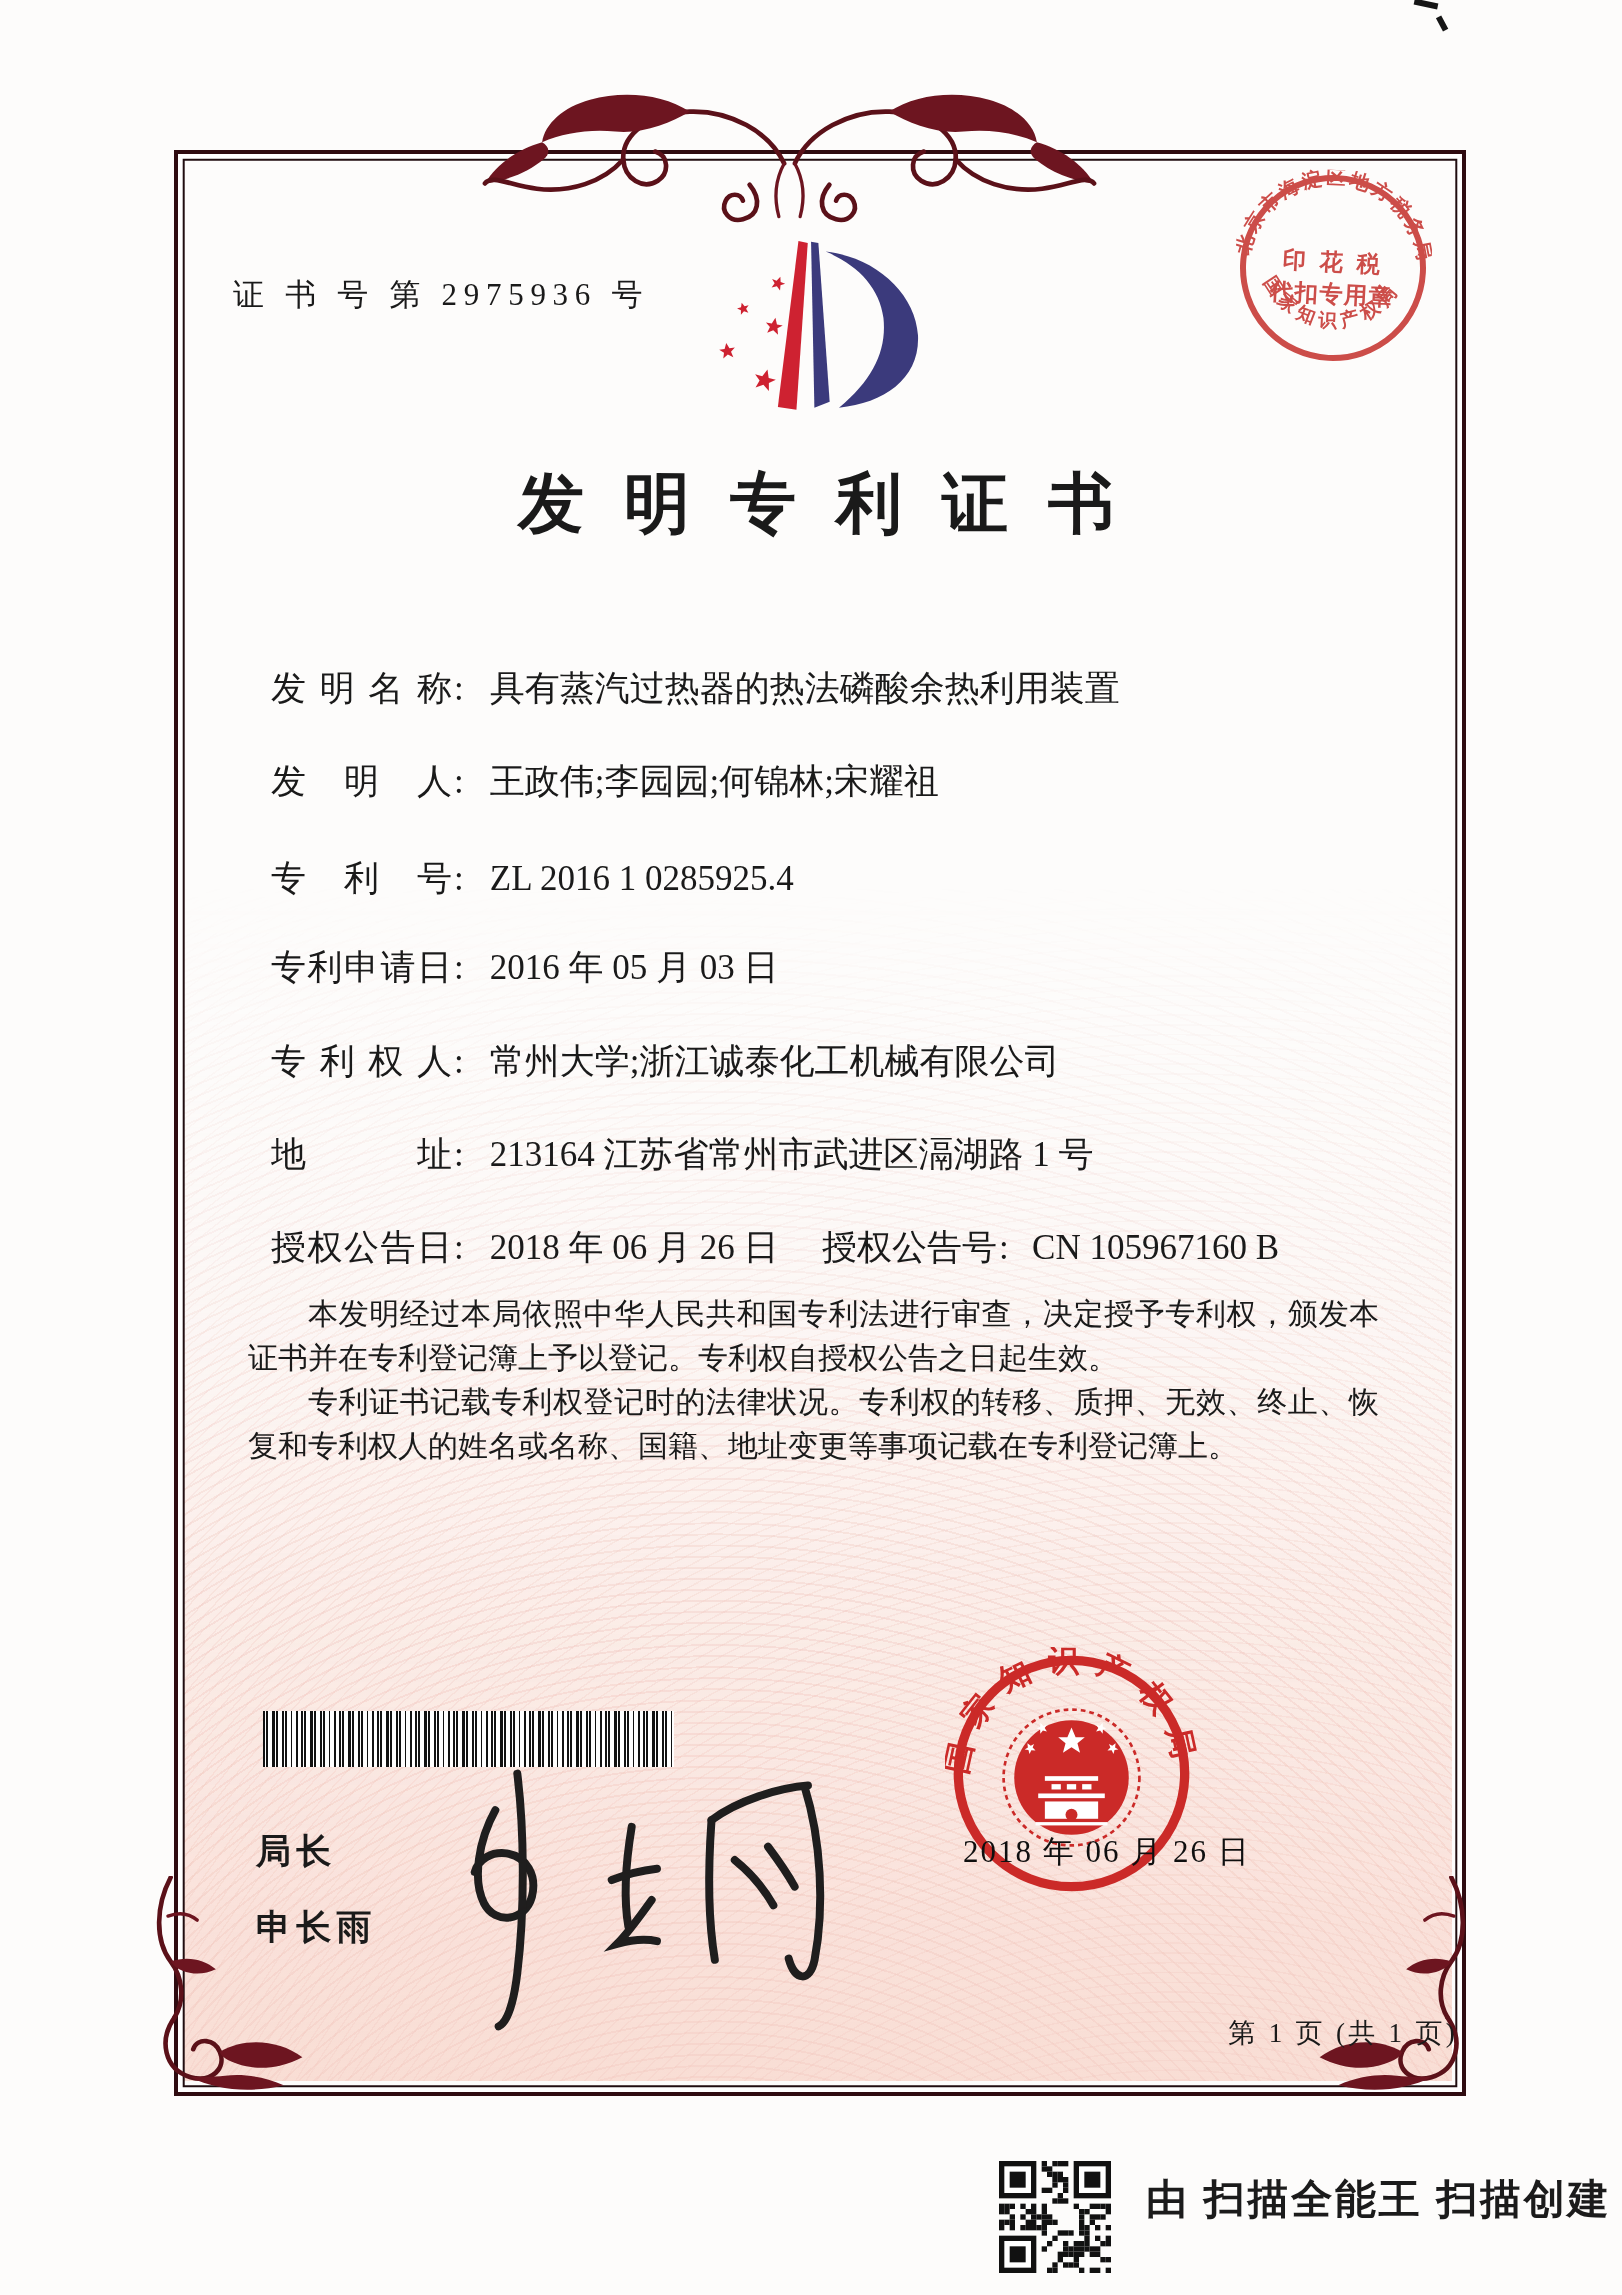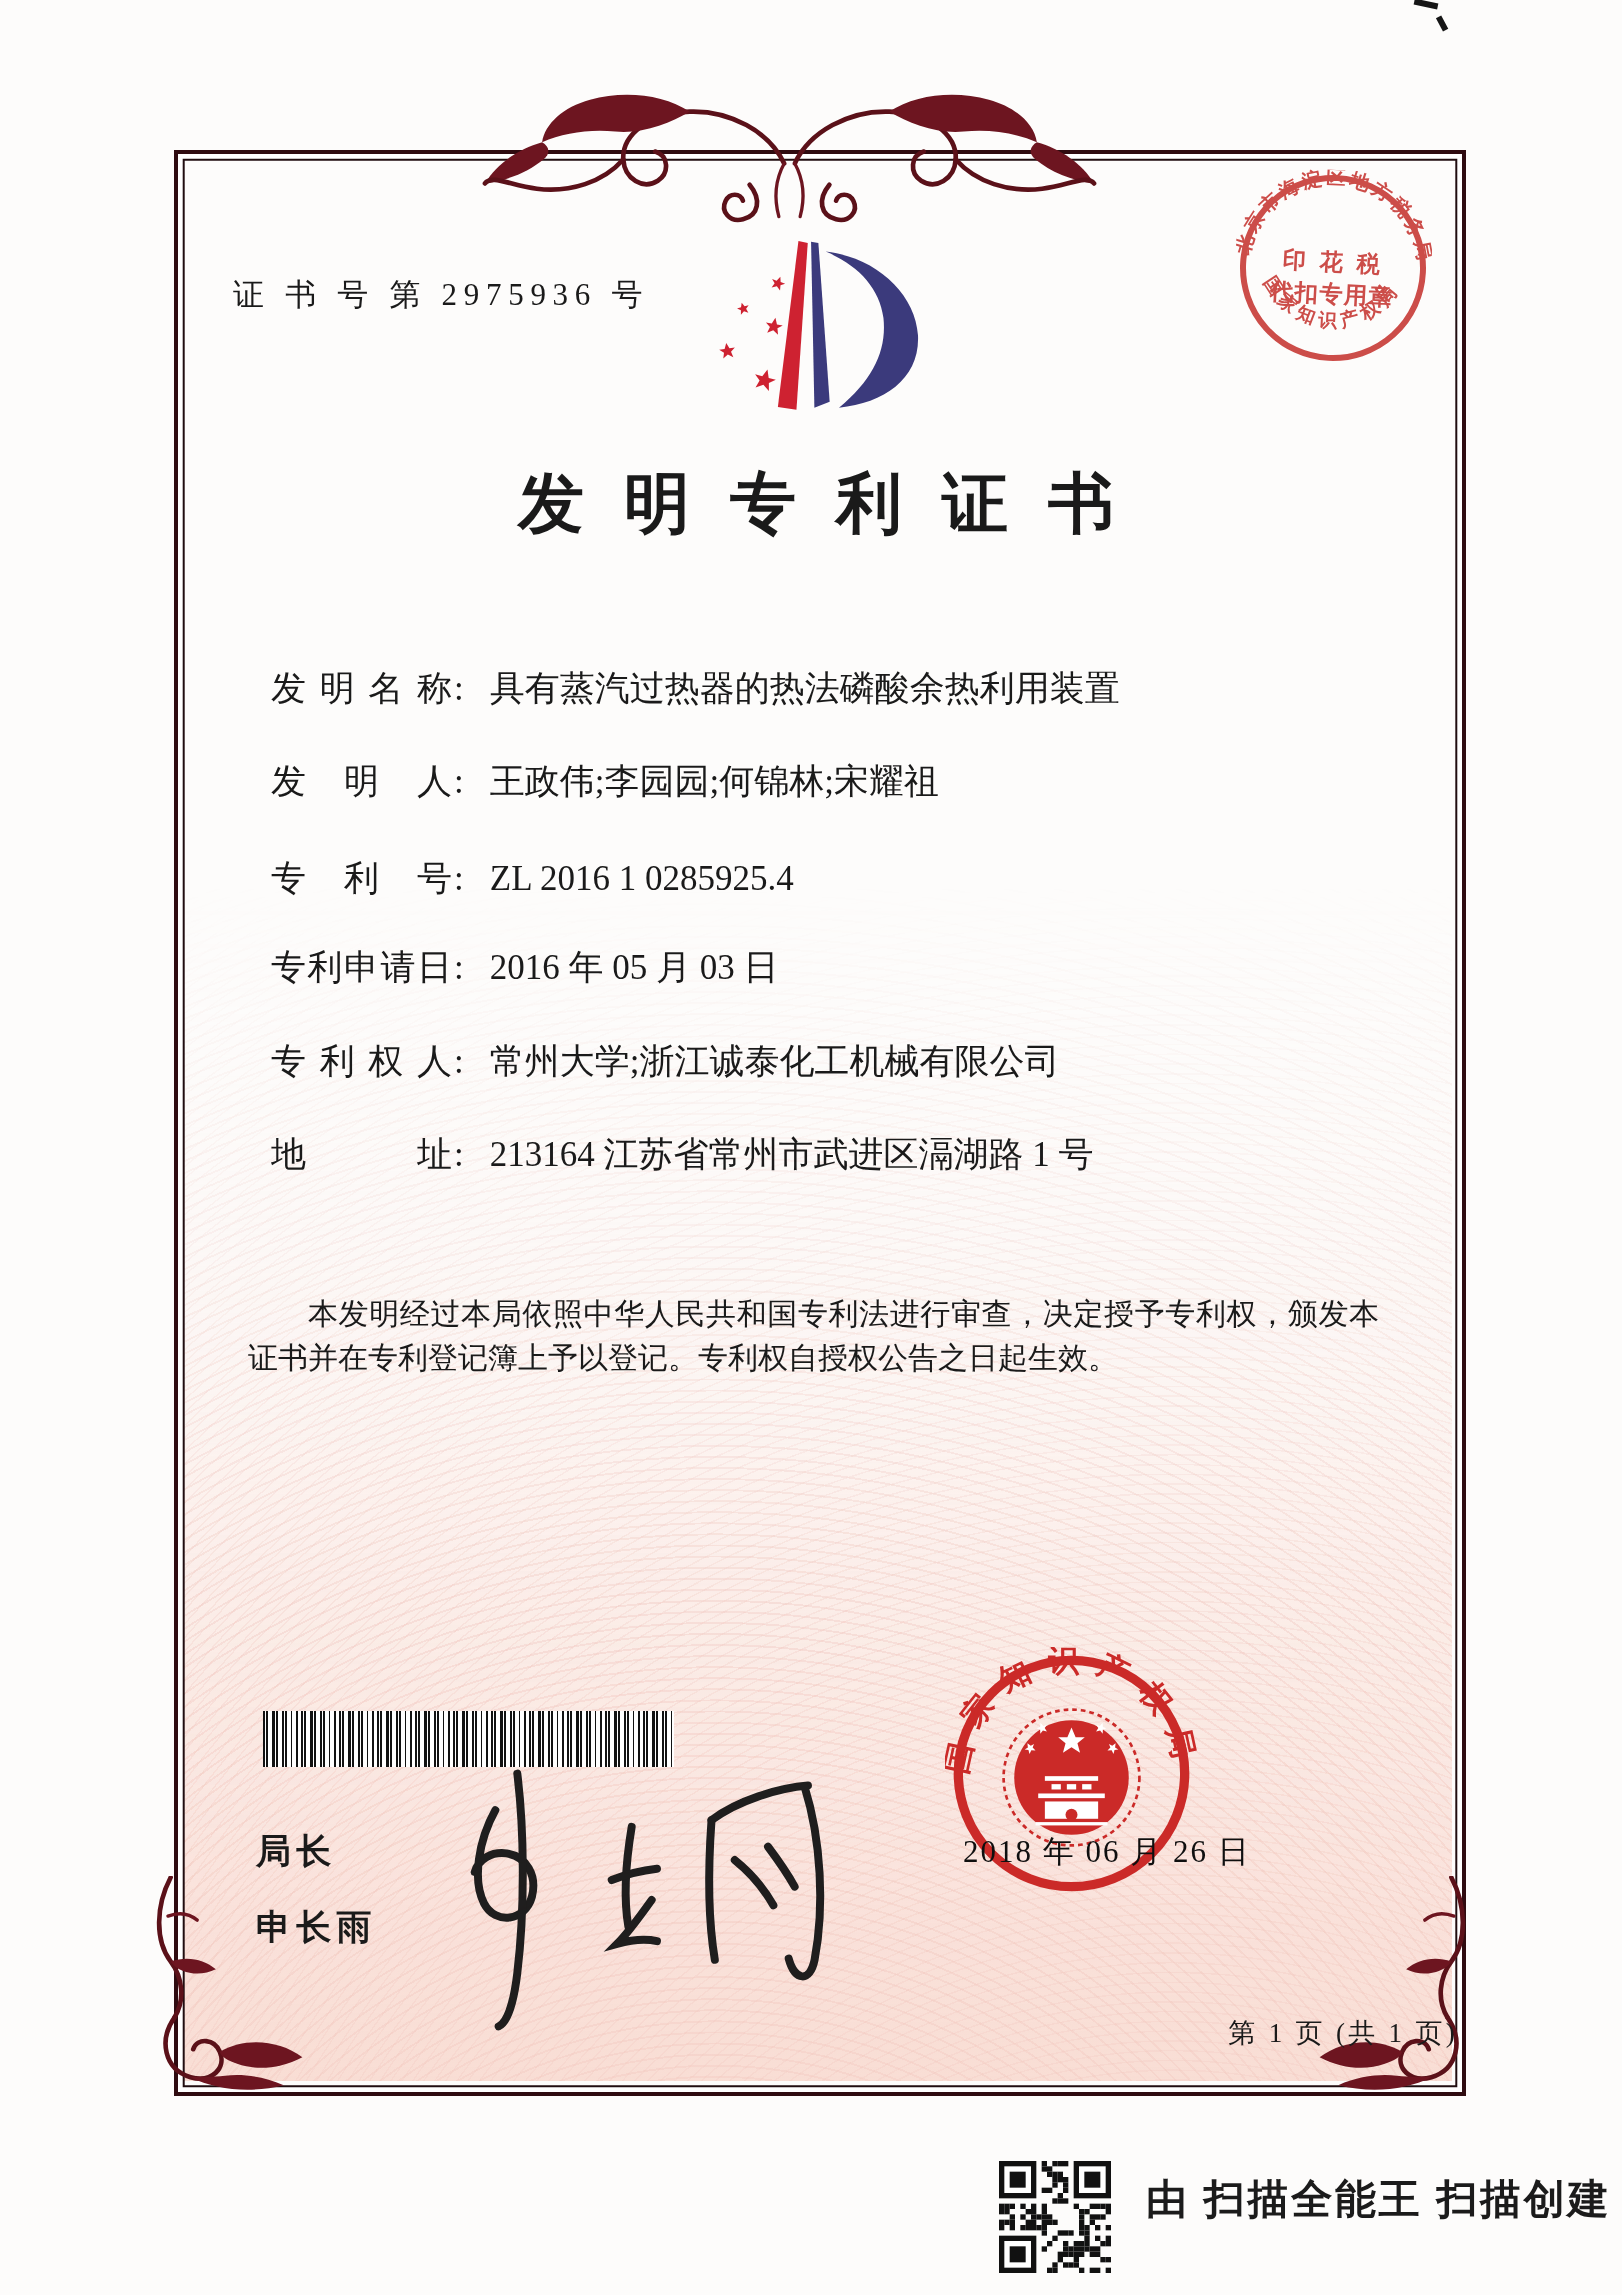--- a/index.html
+++ b/index.html
@@ -151,24 +151,33 @@
       <span class="fvalue">2016 年 05 月 03 日</span>
     </div>
     <div class="frow" style="top:373px;">
       <span class="flabel">专利权人</span><span class="fcolon">:</span>
       <span class="fvalue">常州大学;浙江诚泰化工机械有限公司</span>
     </div>
     <div class="frow" style="top:466px;">
       <span class="flabel">地址</span><span class="fcolon">:</span>
       <span class="fvalue">213164 江苏省常州市武进区滆湖路 1 号</span>
     </div>
+    <div class="frow" style="top:559px;">
+      <span class="flabel">授权公告日</span><span class="fcolon">:</span>
+      <span class="fvalue">2018 年 06 月 26 日</span>
+      <span class="grant">
+        <span>授权公告号</span><span class="fcolon">:</span>
+        <span class="fvalue">CN 105967160 B</span>
+      </span>
+    </div>
   </div>
 
   <div class="abs paras">
     <p>本发明经过本局依照中华人民共和国专利法进行审查，决定授予专利权，颁发本证书并在专利登记簿上予以登记。专利权自授权公告之日起生效。</p>
+    <p>专利证书记载专利权登记时的法律状况。专利权的转移、质押、无效、终止、恢复和专利权人的姓名或名称、国籍、地址变更等事项记载在专利登记簿上。</p>
   </div>
 
   <div class="abs barcode"></div>
 
   <div class="abs sigtitle">局长</div>
   <div class="abs signame">申长雨</div>
 
   <svg class="abs" style="left:432px;top:1747px;" width="426" height="286" viewBox="0 0 640 430">
     <g fill="none" stroke="#141414" stroke-width="12" stroke-linecap="round" opacity="0.95">
       <path d="M95,95 C70,140 60,200 78,235 C95,268 140,262 150,225 C158,193 142,165 112,160 C90,157 70,168 64,188"></path>

